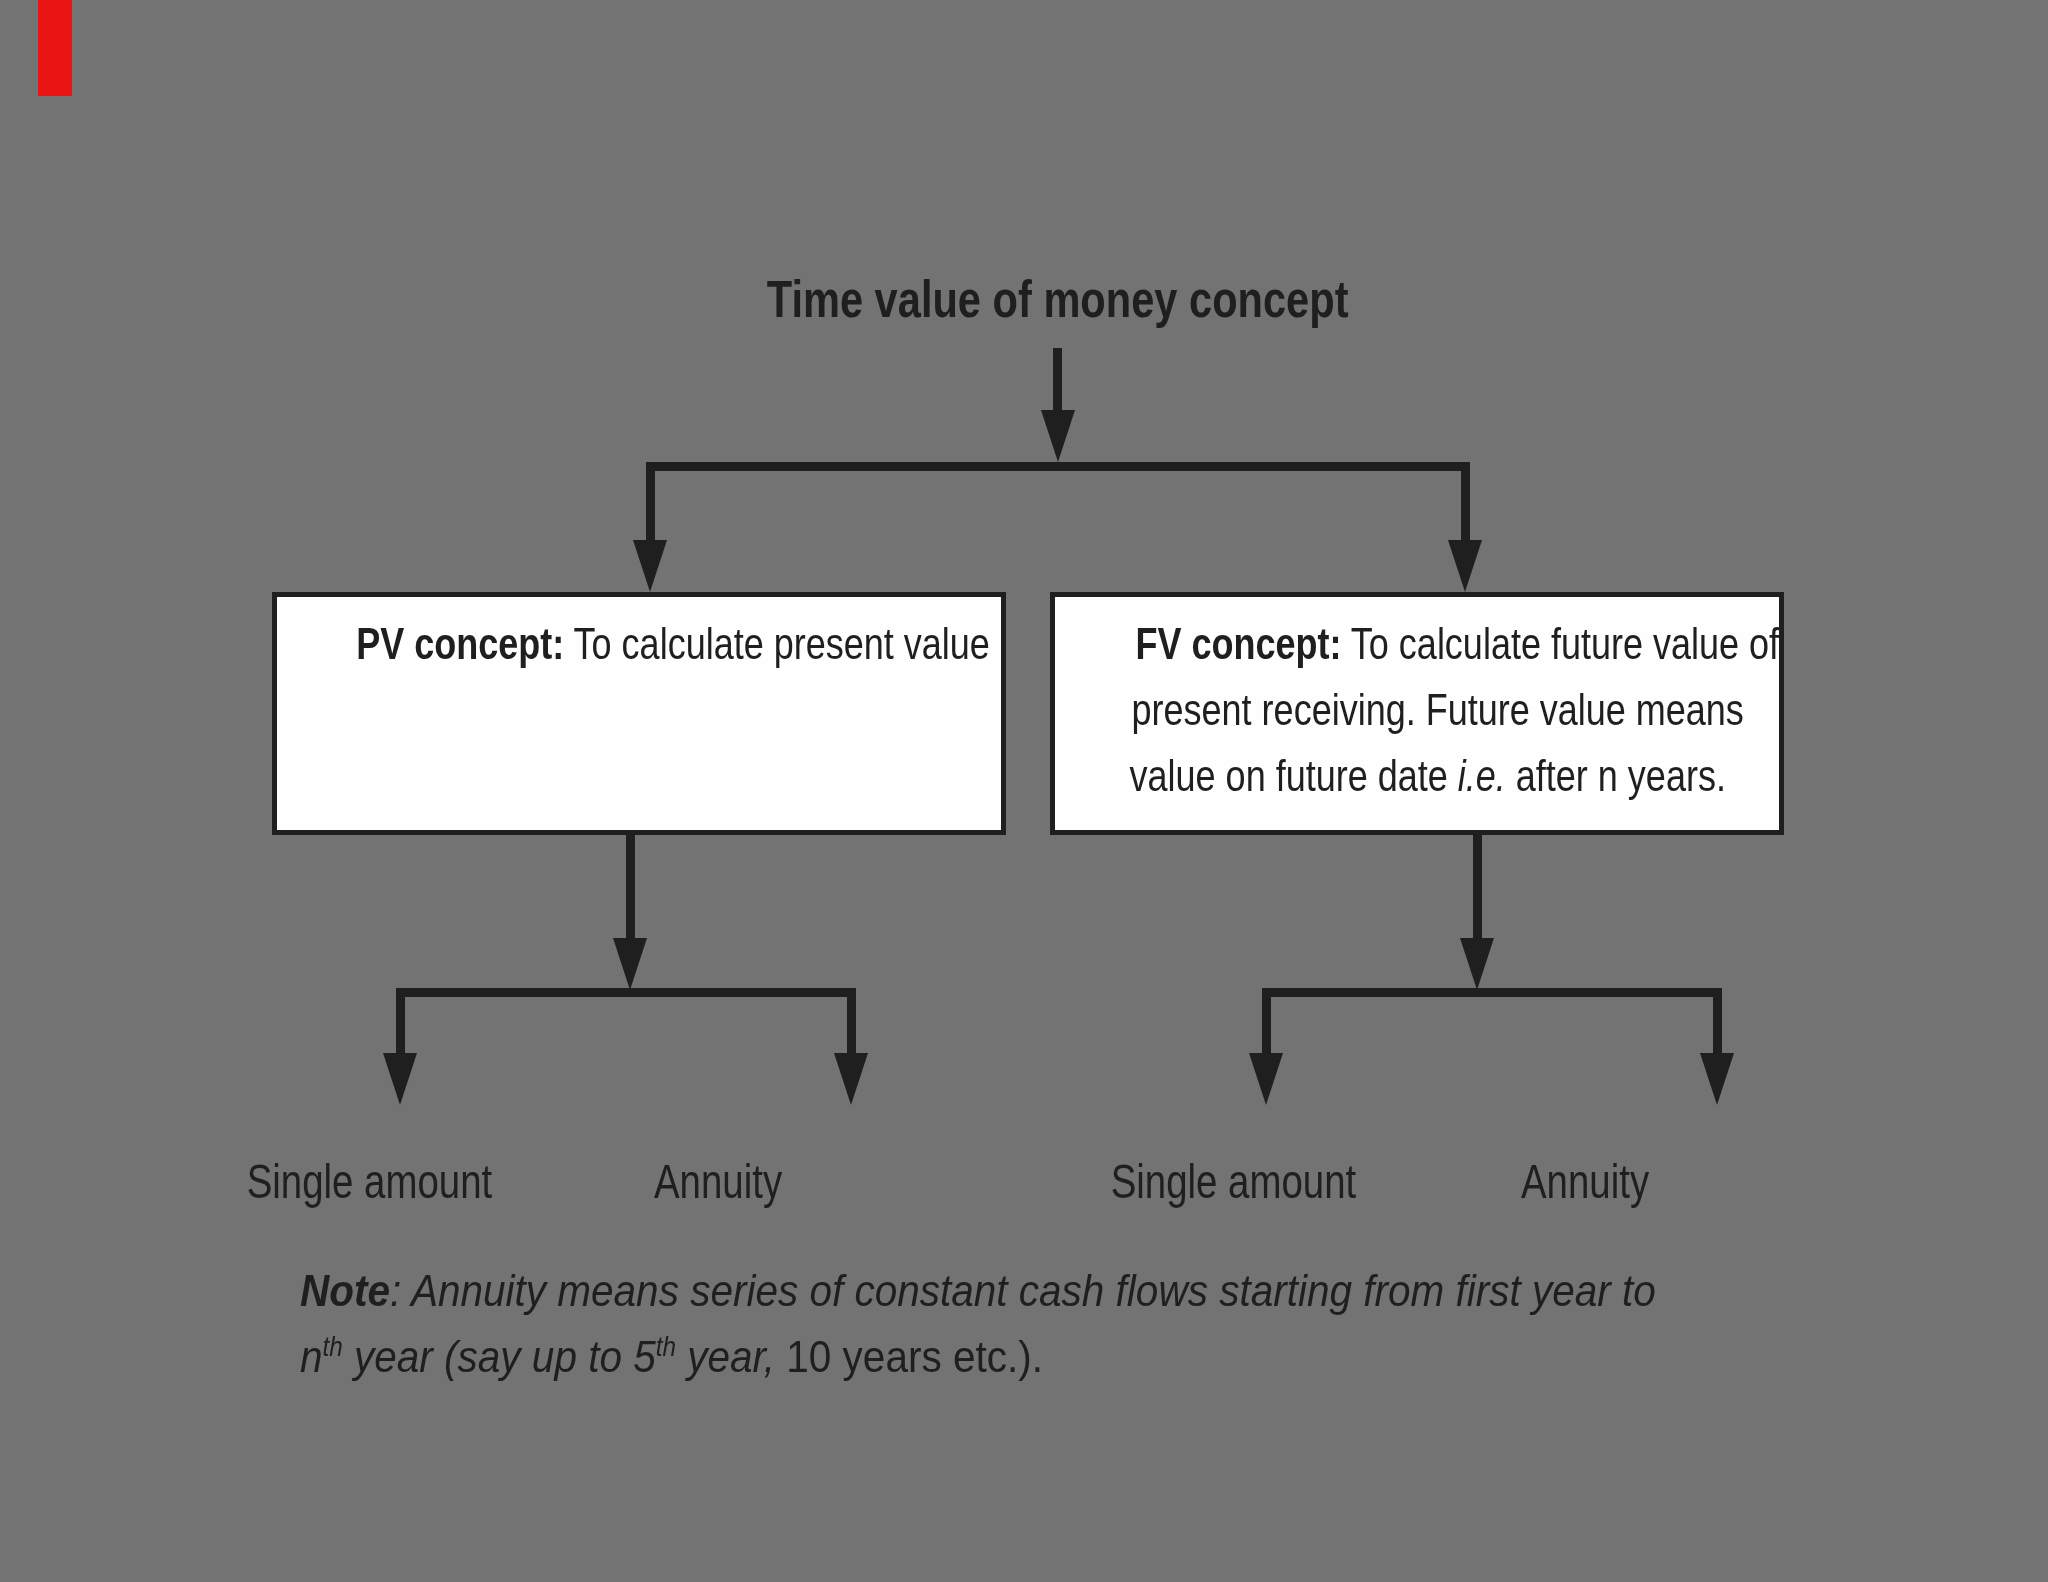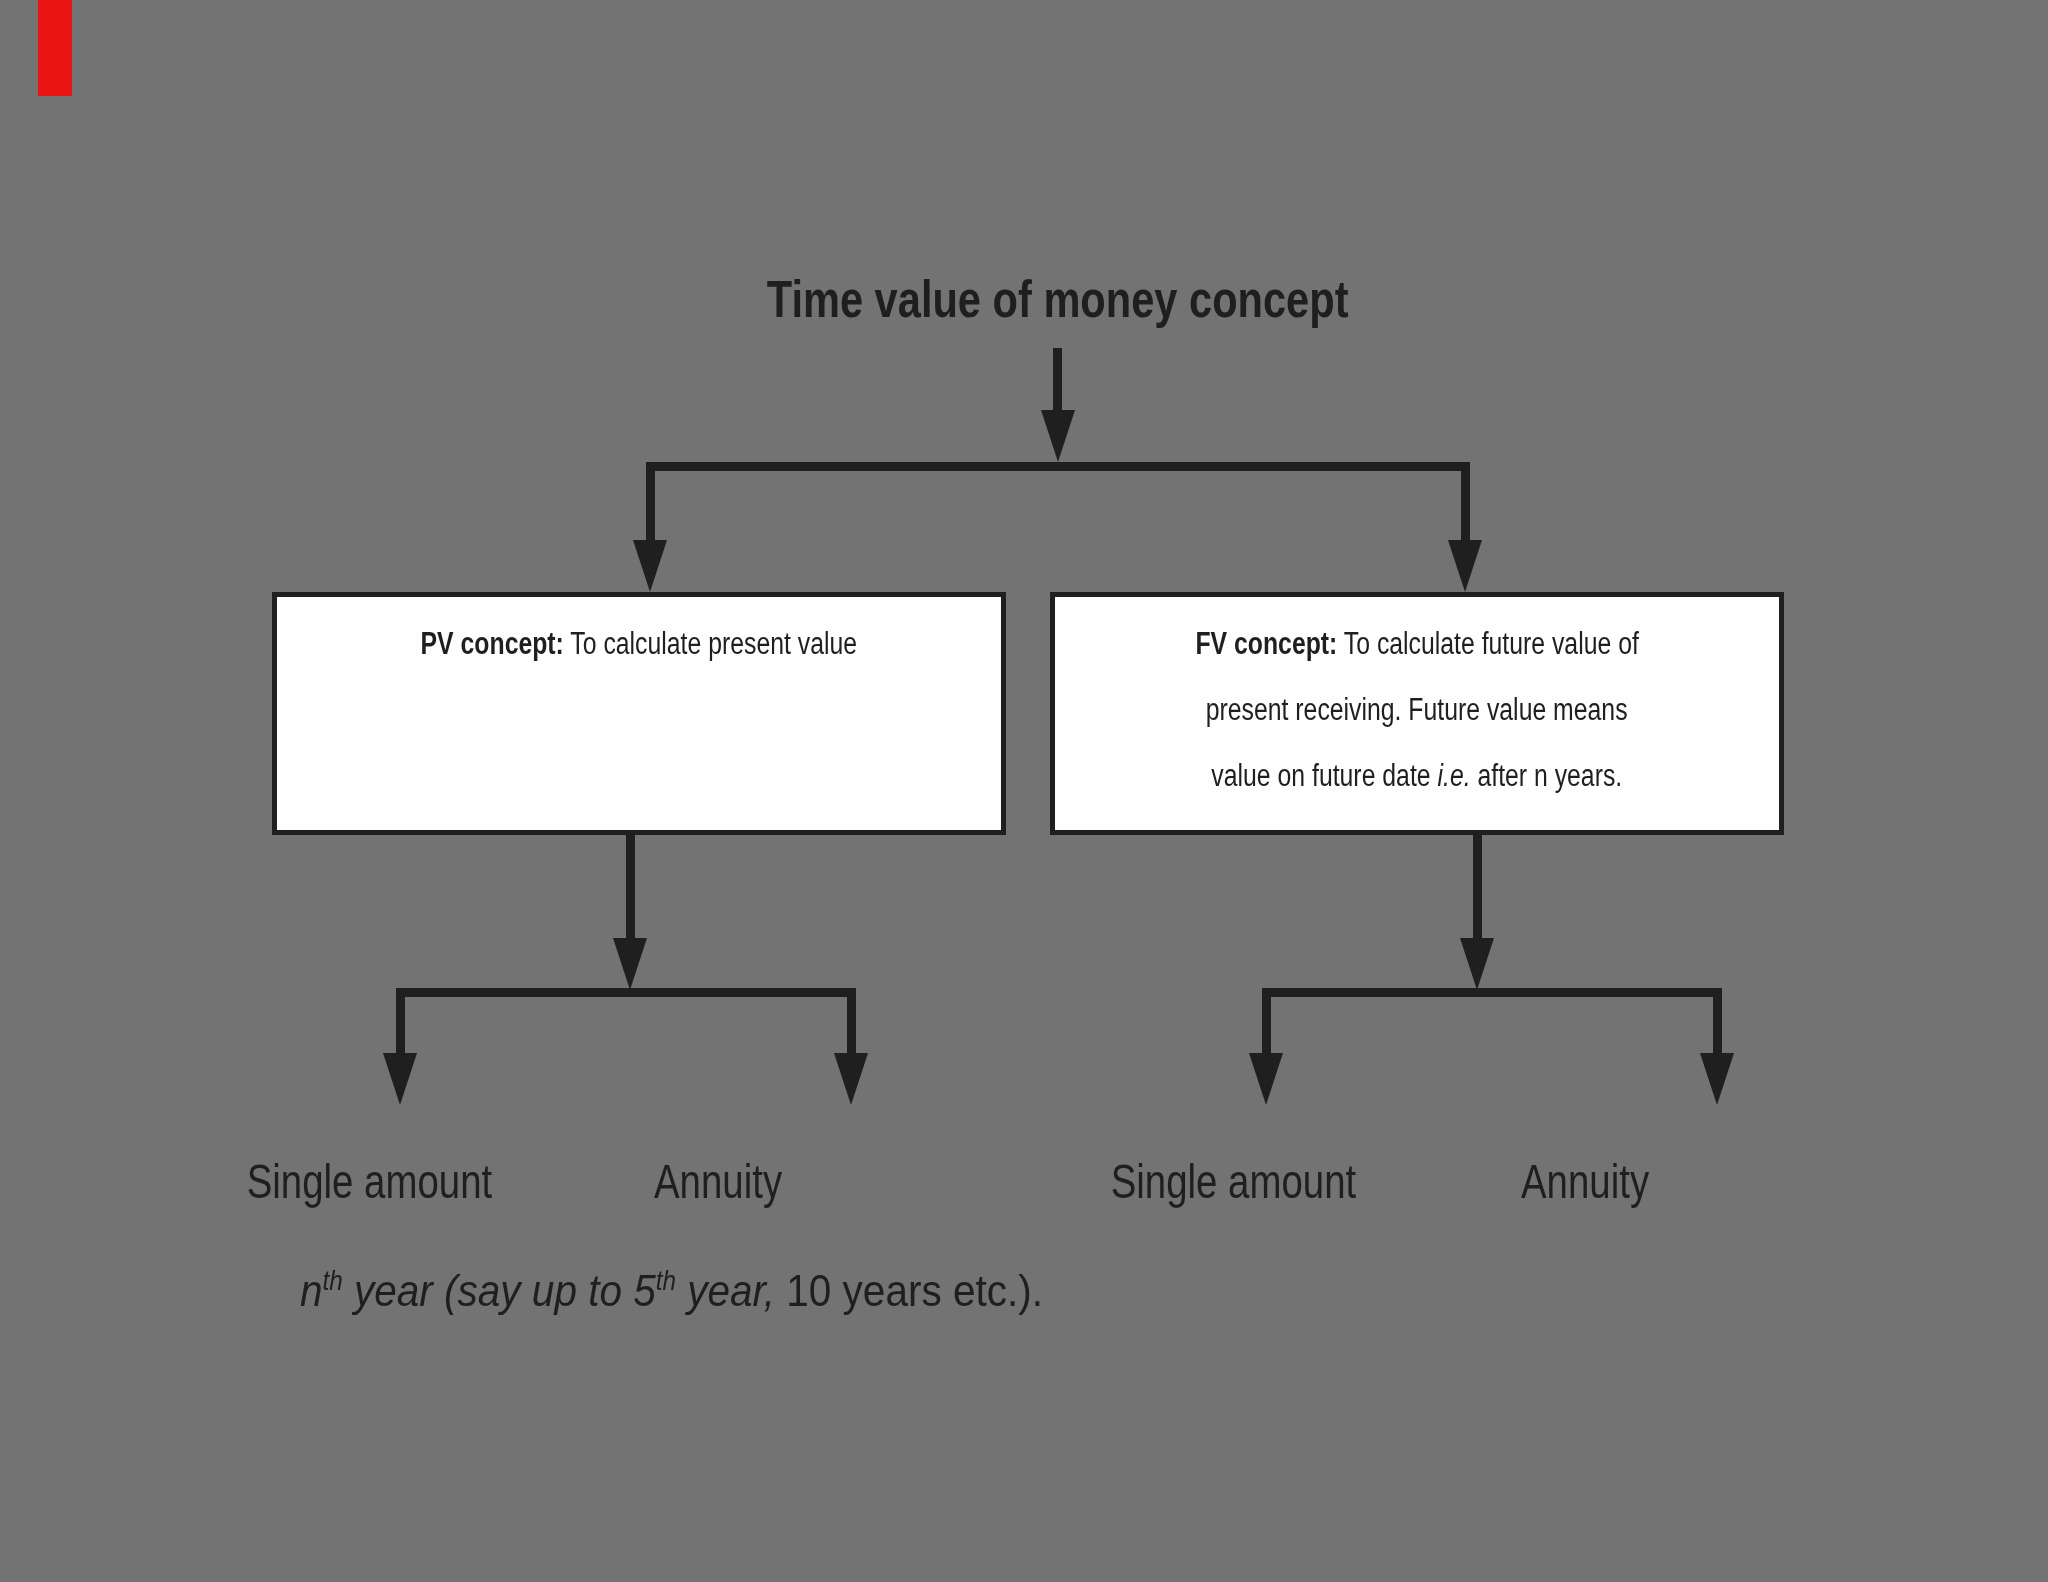--- a/index.html
+++ b/index.html
@@ -35,21 +35,21 @@
   }
 
   .cbox{
     position:absolute;width:734px;height:243px;
     border:5px solid var(--ink,#1f1f1f);
     box-sizing:border-box;
     background:#fefefe;
     text-align:center;
   }
   .cbox .inner{padding-top:14px;}
-  .bline{font-size:31px;line-height:66px;}
+  .bline{font-size:45px;line-height:66px;}
   .box-pv{left:272px;top:592px;}
   .box-fv{left:1050px;top:592px;}
 
   .leaf{
     position:absolute;top:1152px;width:400px;
     text-align:left;font-size:48px;line-height:60px;
   }
   .leaf-1{left:216px;}
   .leaf-2{left:638px;}
   .leaf-3{left:1080px;}
@@ -112,16 +112,17 @@
   <div class="ah" style="left:1249px;top:1053px;"></div>
   <div class="vstem" style="left:1713px;top:988px;height:65px;"></div>
   <div class="ah" style="left:1700px;top:1053px;"></div>
 
   <div class="leaf leaf-1"><span class="cond">Single amount</span></div>
   <div class="leaf leaf-2"><span class="cond">Annuity</span></div>
   <div class="leaf leaf-3"><span class="cond">Single amount</span></div>
   <div class="leaf leaf-4"><span class="cond">Annuity</span></div>
 
   <div class="note">
+    <div><span class="cond-left"><b>Note</b><span>: Annuity means series of constant cash flows starting from first year to</span></span></div>
     <div><span class="cond-left"><span>n</span><sup>th</sup><span> year (say up to 5</span><sup>th</sup><span> year, </span><span class="upright">10 years etc.).</span></span></div>
   </div>
 
 </div>
 
 </body></html>

